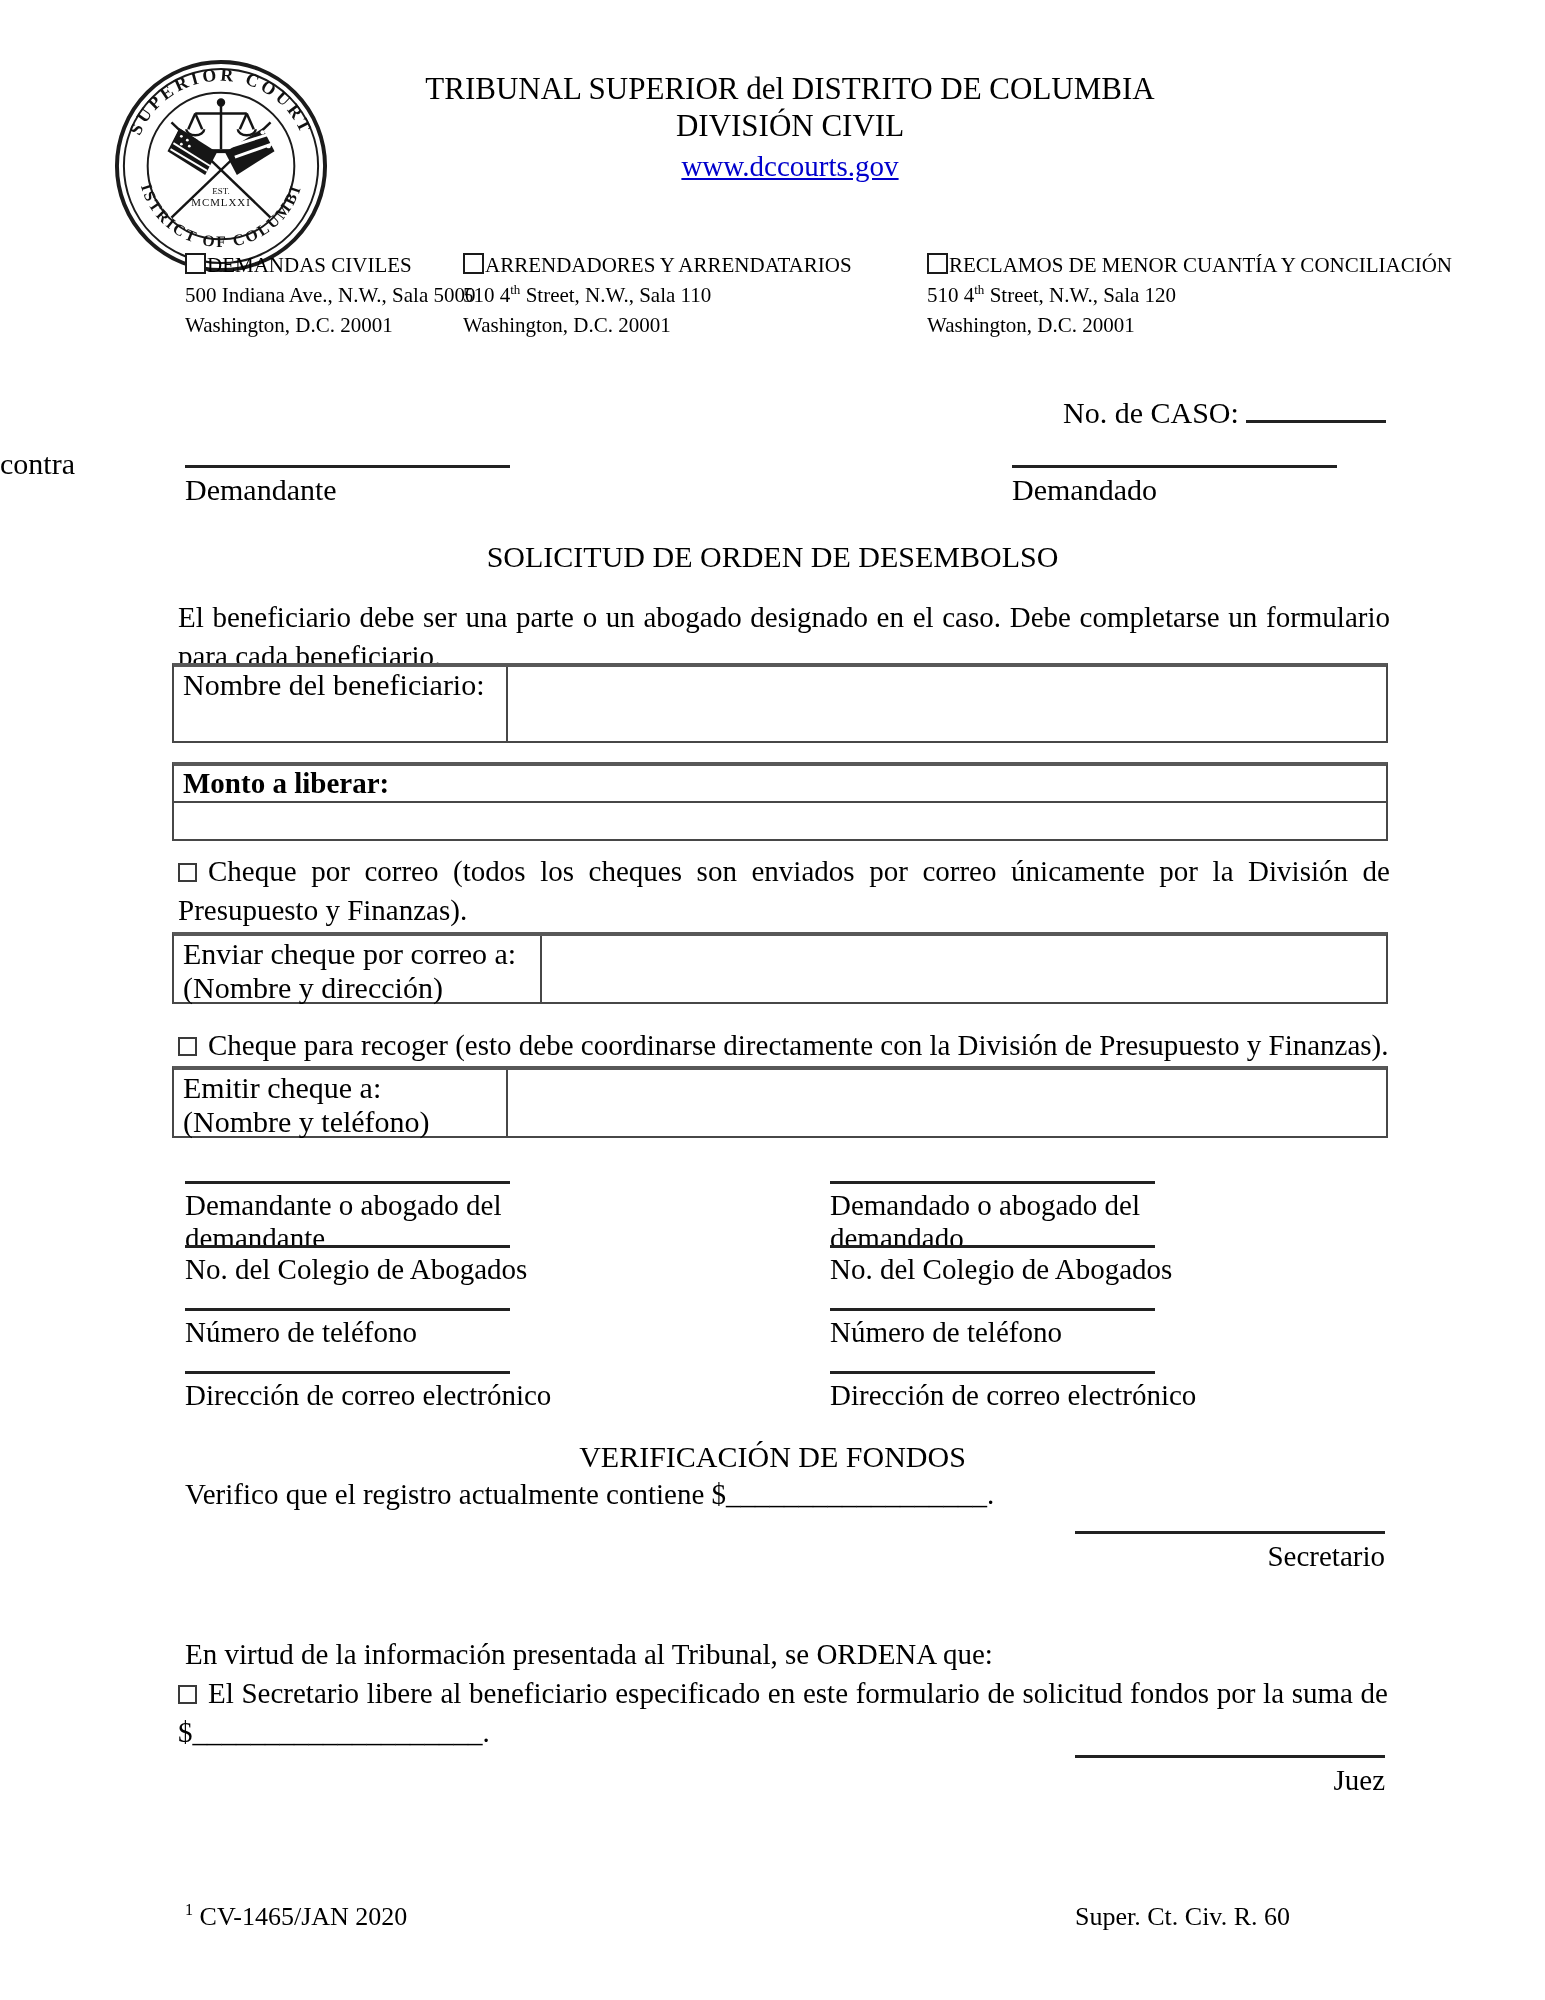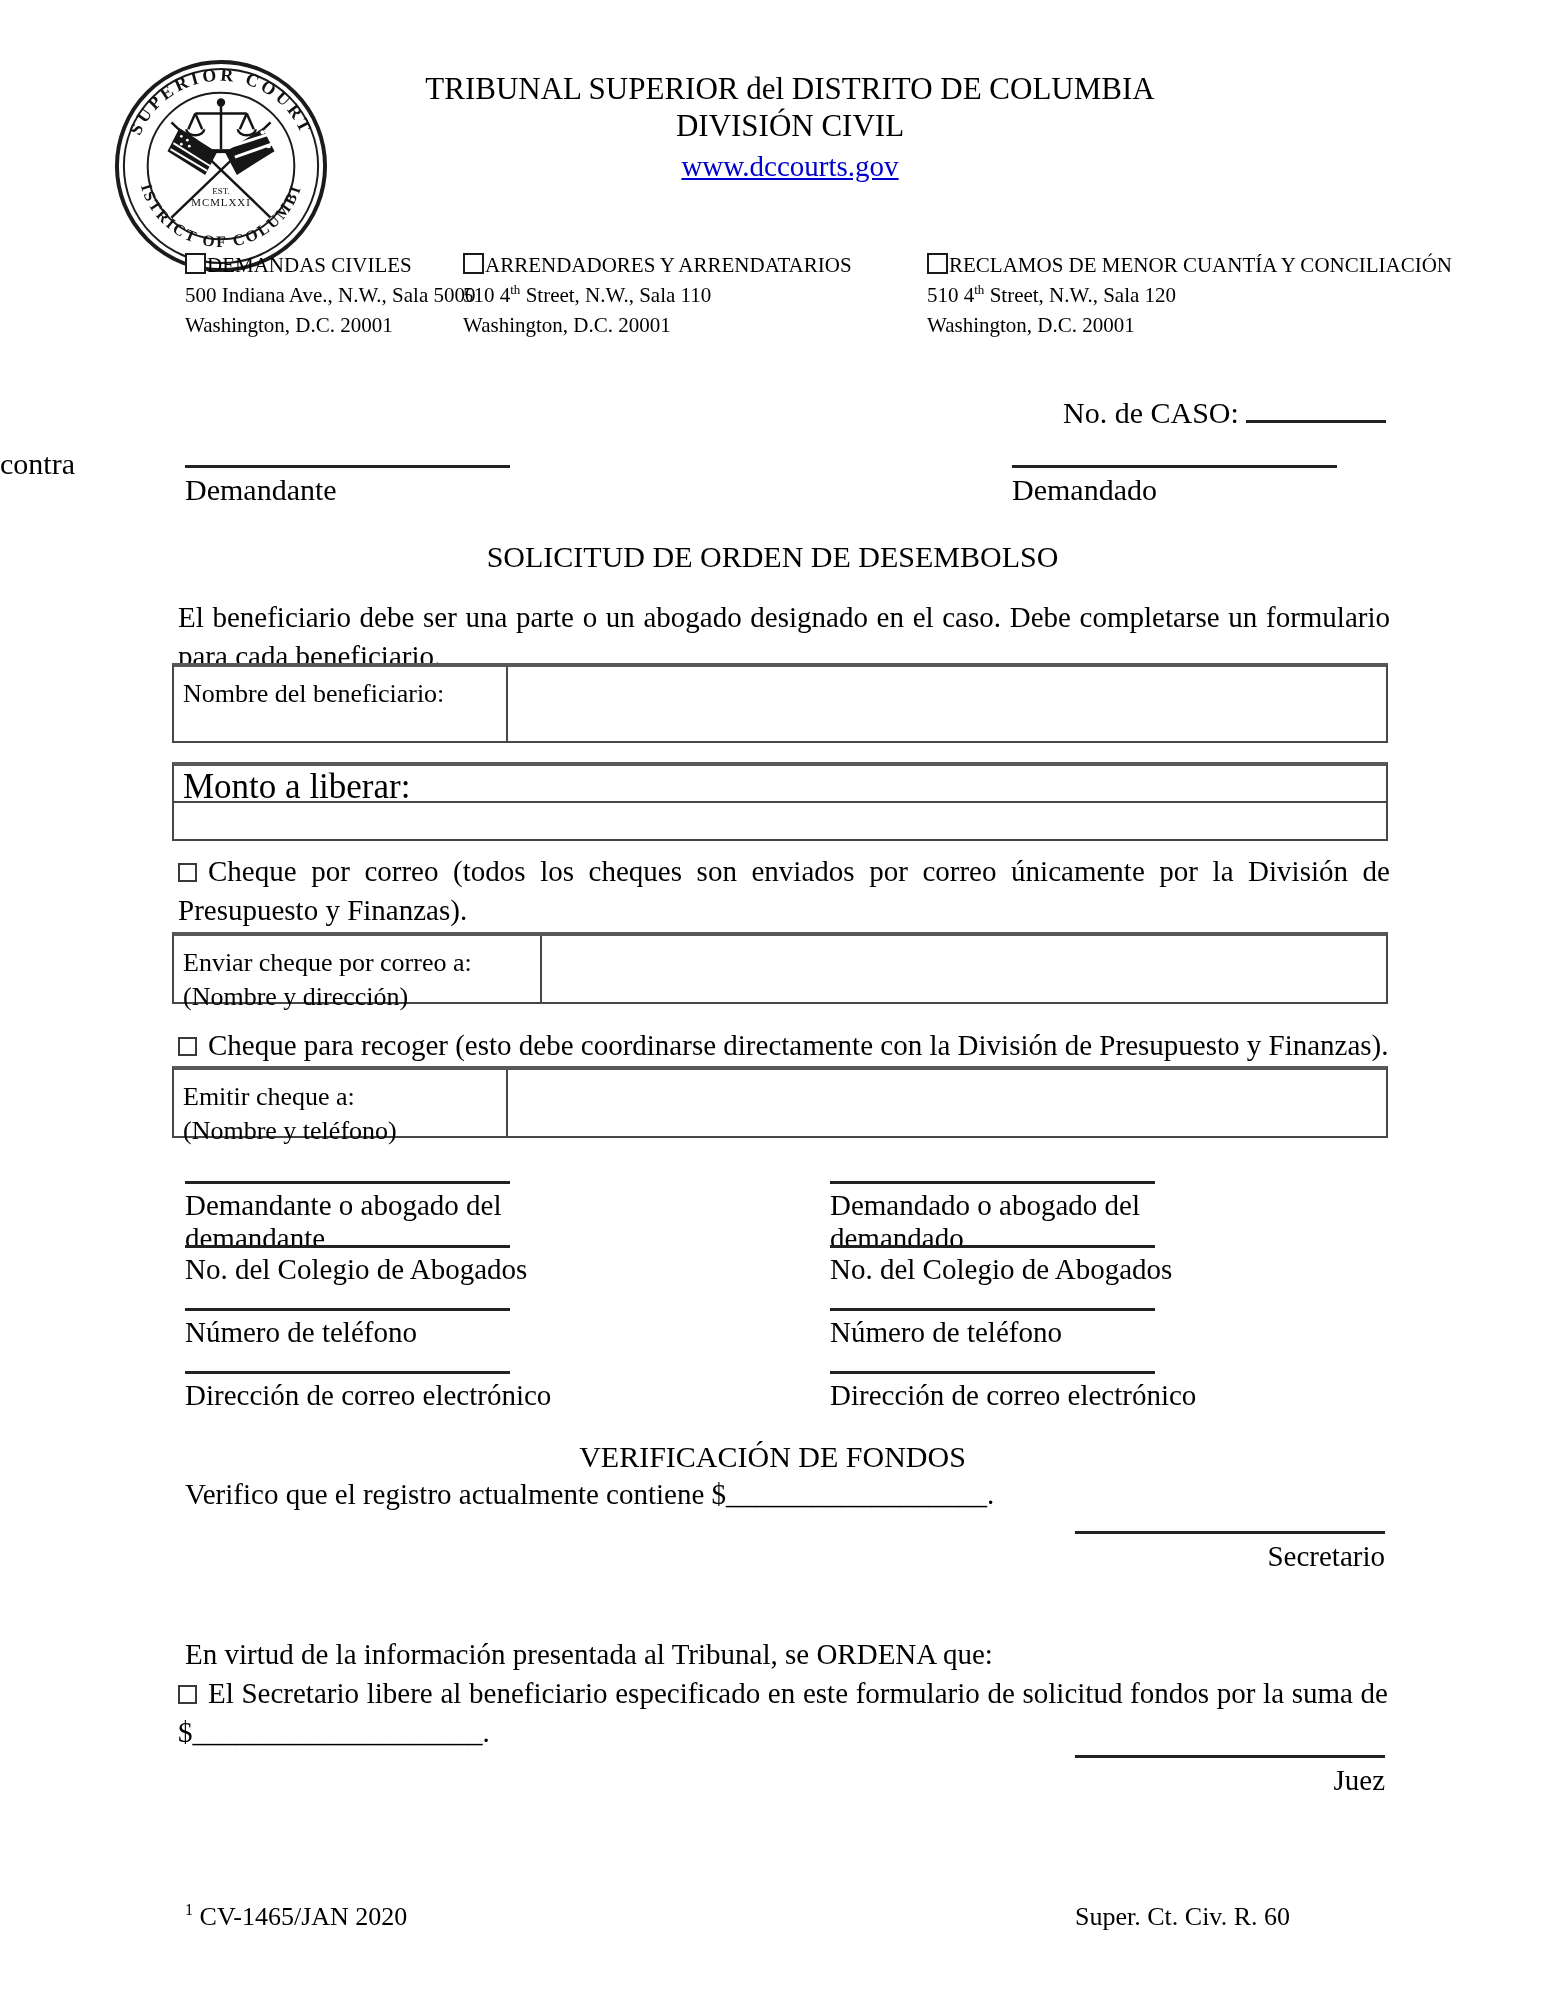--- a/index.html
+++ b/index.html
@@ -24,24 +24,24 @@
   .caseno{left:1063px;top:392px;font-size:30px;}
   .case-blank{display:inline-block;width:140px;border-bottom:3px solid #222;height:28px;vertical-align:baseline;}
   .contra{left:0;right:0;top:447px;text-align:left;font-size:30px;}
   .pline{height:0;border-top:3px solid #222;}
   .plabel{font-size:30px;}
   
   .center-head{left:0;right:0;text-align:center;font-size:30px;}
   .para{font-size:29px;line-height:39px;text-align:justify;}
   
   .box{border:2px solid #474747;border-top:4px solid #585858;background:#fff;display:flex;}
-  .box .lbl{border-right:2px solid #474747;padding:10px 8px 0 9px;font-size:26px;line-height:34px;box-sizing:border-box;}
+  .box .lbl{border-right:2px solid #474747;padding:1px 8px 0 9px;font-size:30px;line-height:34px;box-sizing:border-box;}
   .box .val{flex:1;}
   .rowbox{border:2px solid #474747;border-top:4px solid #585858;background:#fff;}
-  .rowbox .r1{border-bottom:2px solid #474747;padding:1px 8px 0 9px;font-size:35px;height:37px;box-sizing:border-box;}
+  .rowbox .r1{border-bottom:2px solid #474747;padding:1px 8px 0 9px;font-size:29px;height:37px;box-sizing:border-box;font-weight:bold;}
   .rowbox .r2{height:36px;}
   
   .sigline{height:0;border-top:3px solid #222;width:325px;}
   .siglabel{font-size:29px;width:430px;}
   .rline{left:1075px;width:310px;height:0;border-top:3px solid #222;}
   .rlabel{left:1075px;width:310px;text-align:right;font-size:29px;}
   .foot{font-size:26px;}
   sup{font-size:0.62em;vertical-align:super;line-height:0;}
 </style>
 </head>

